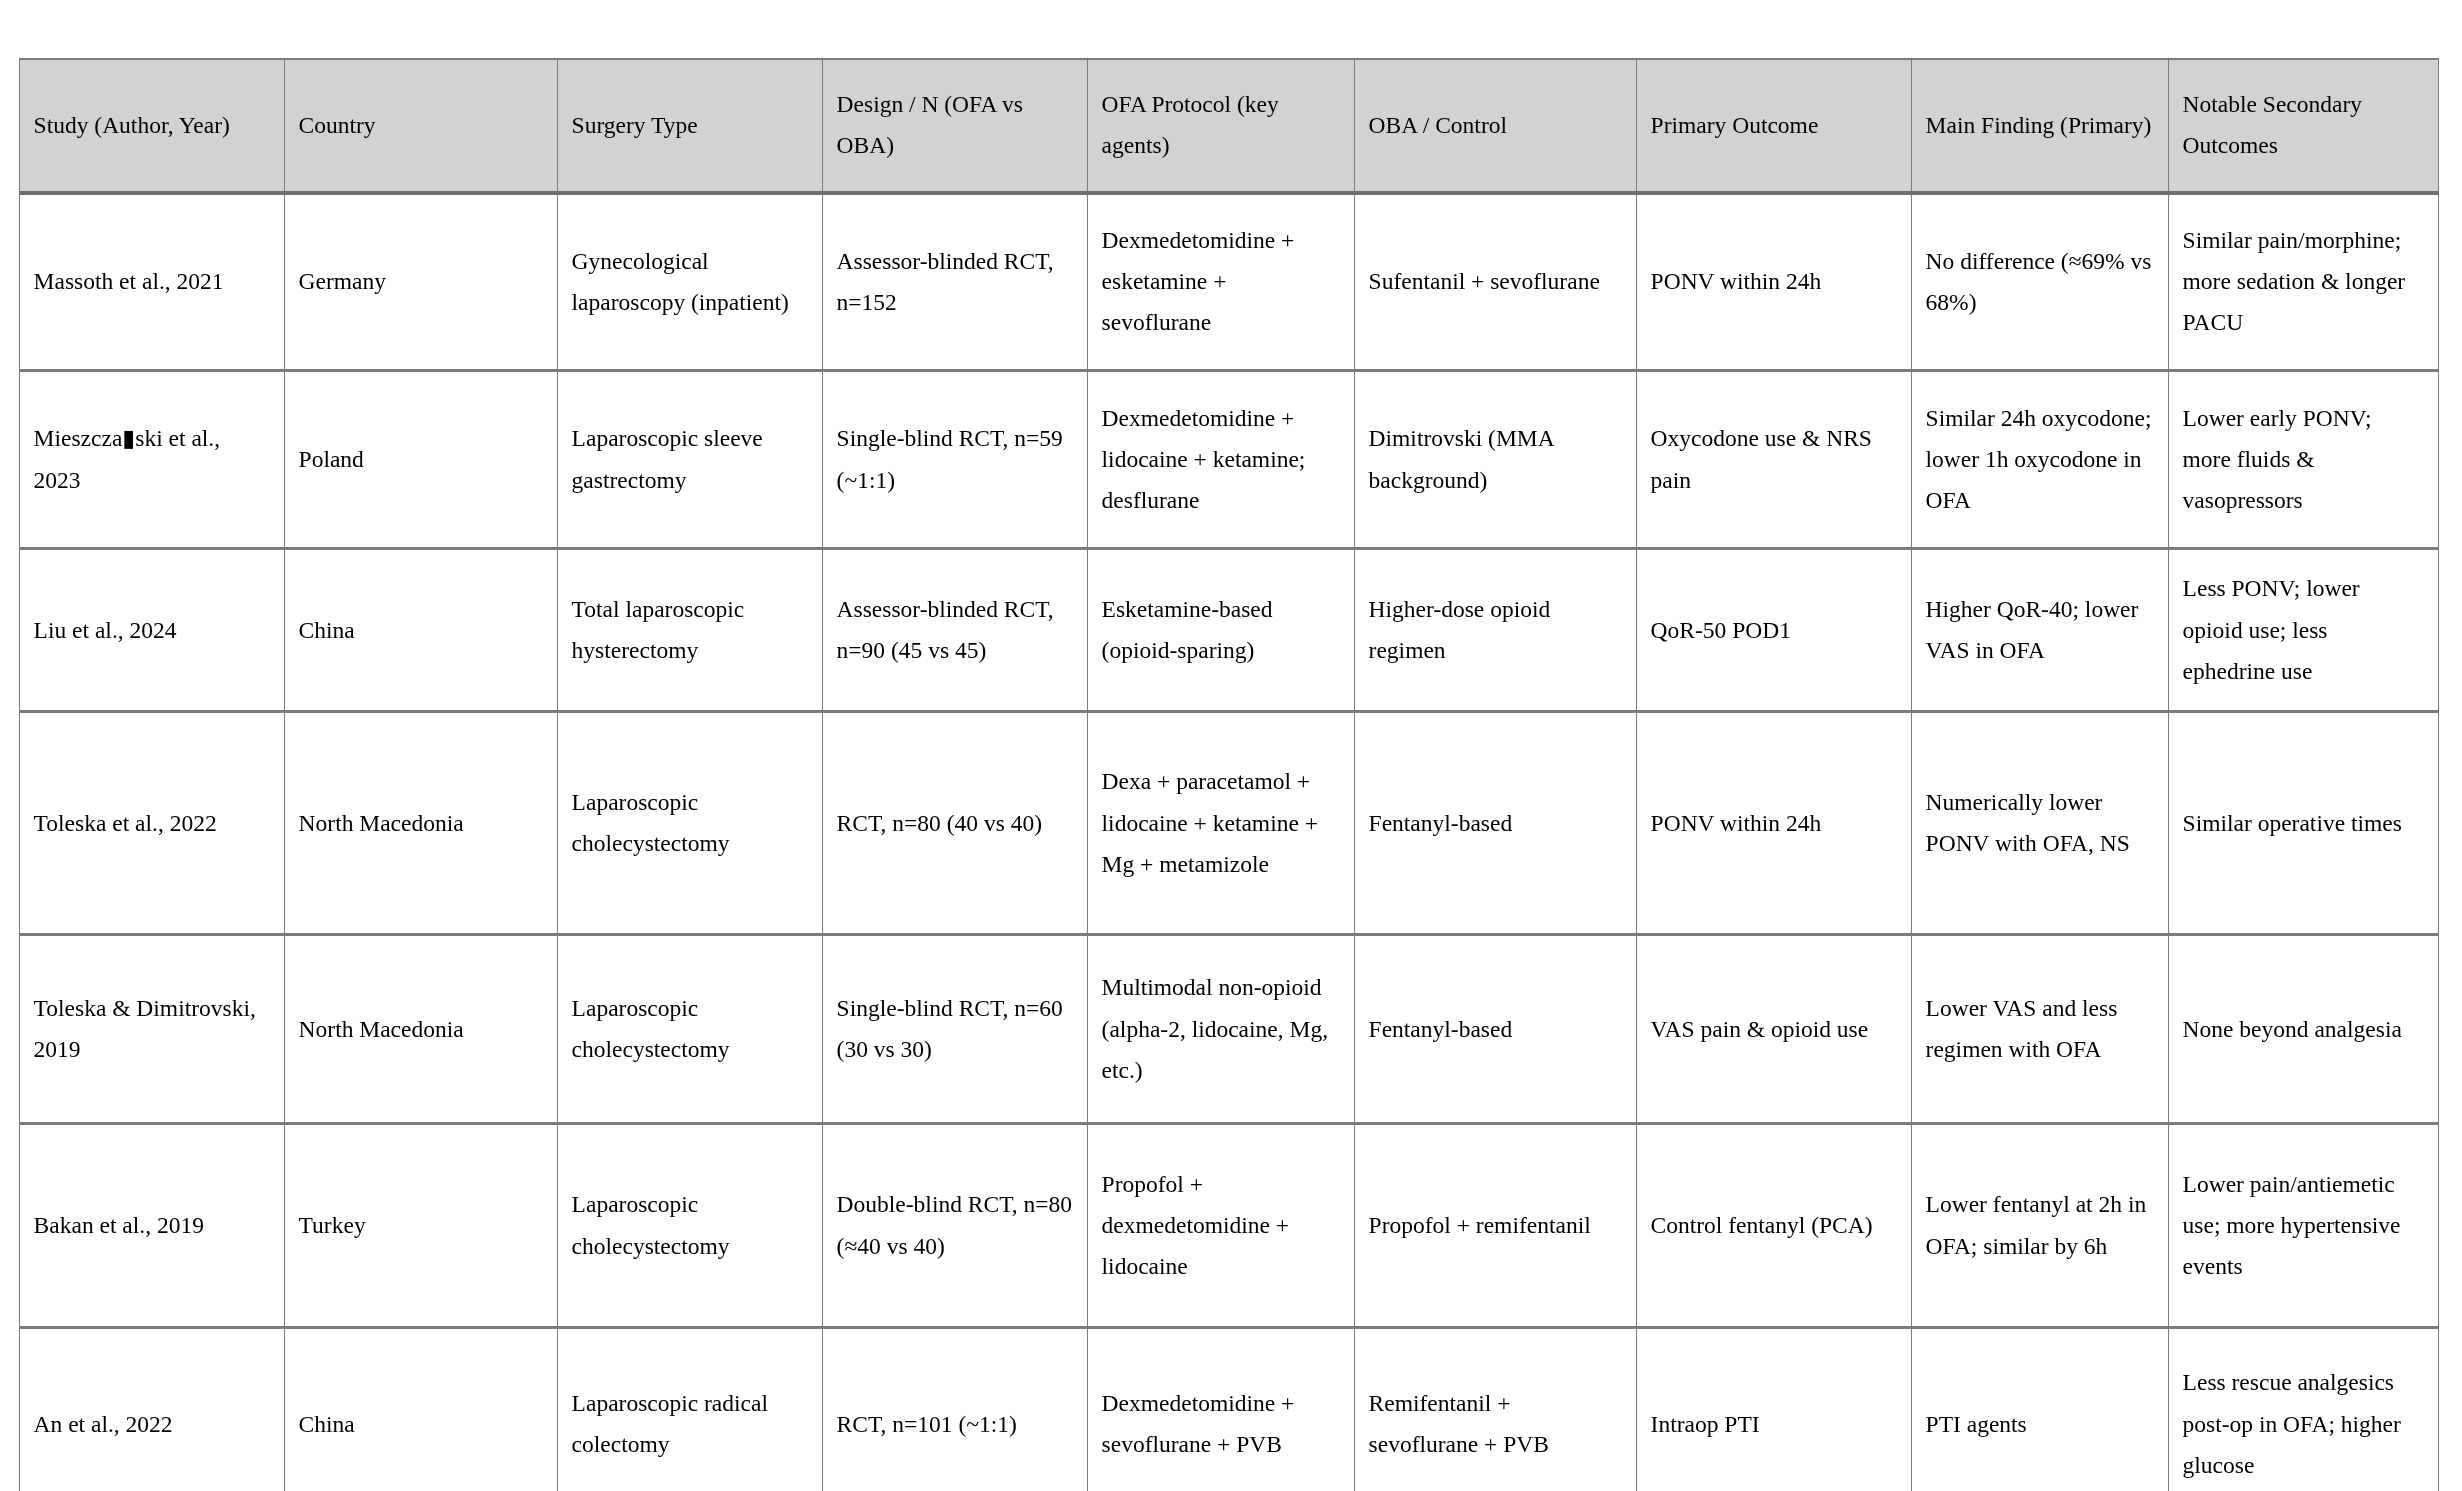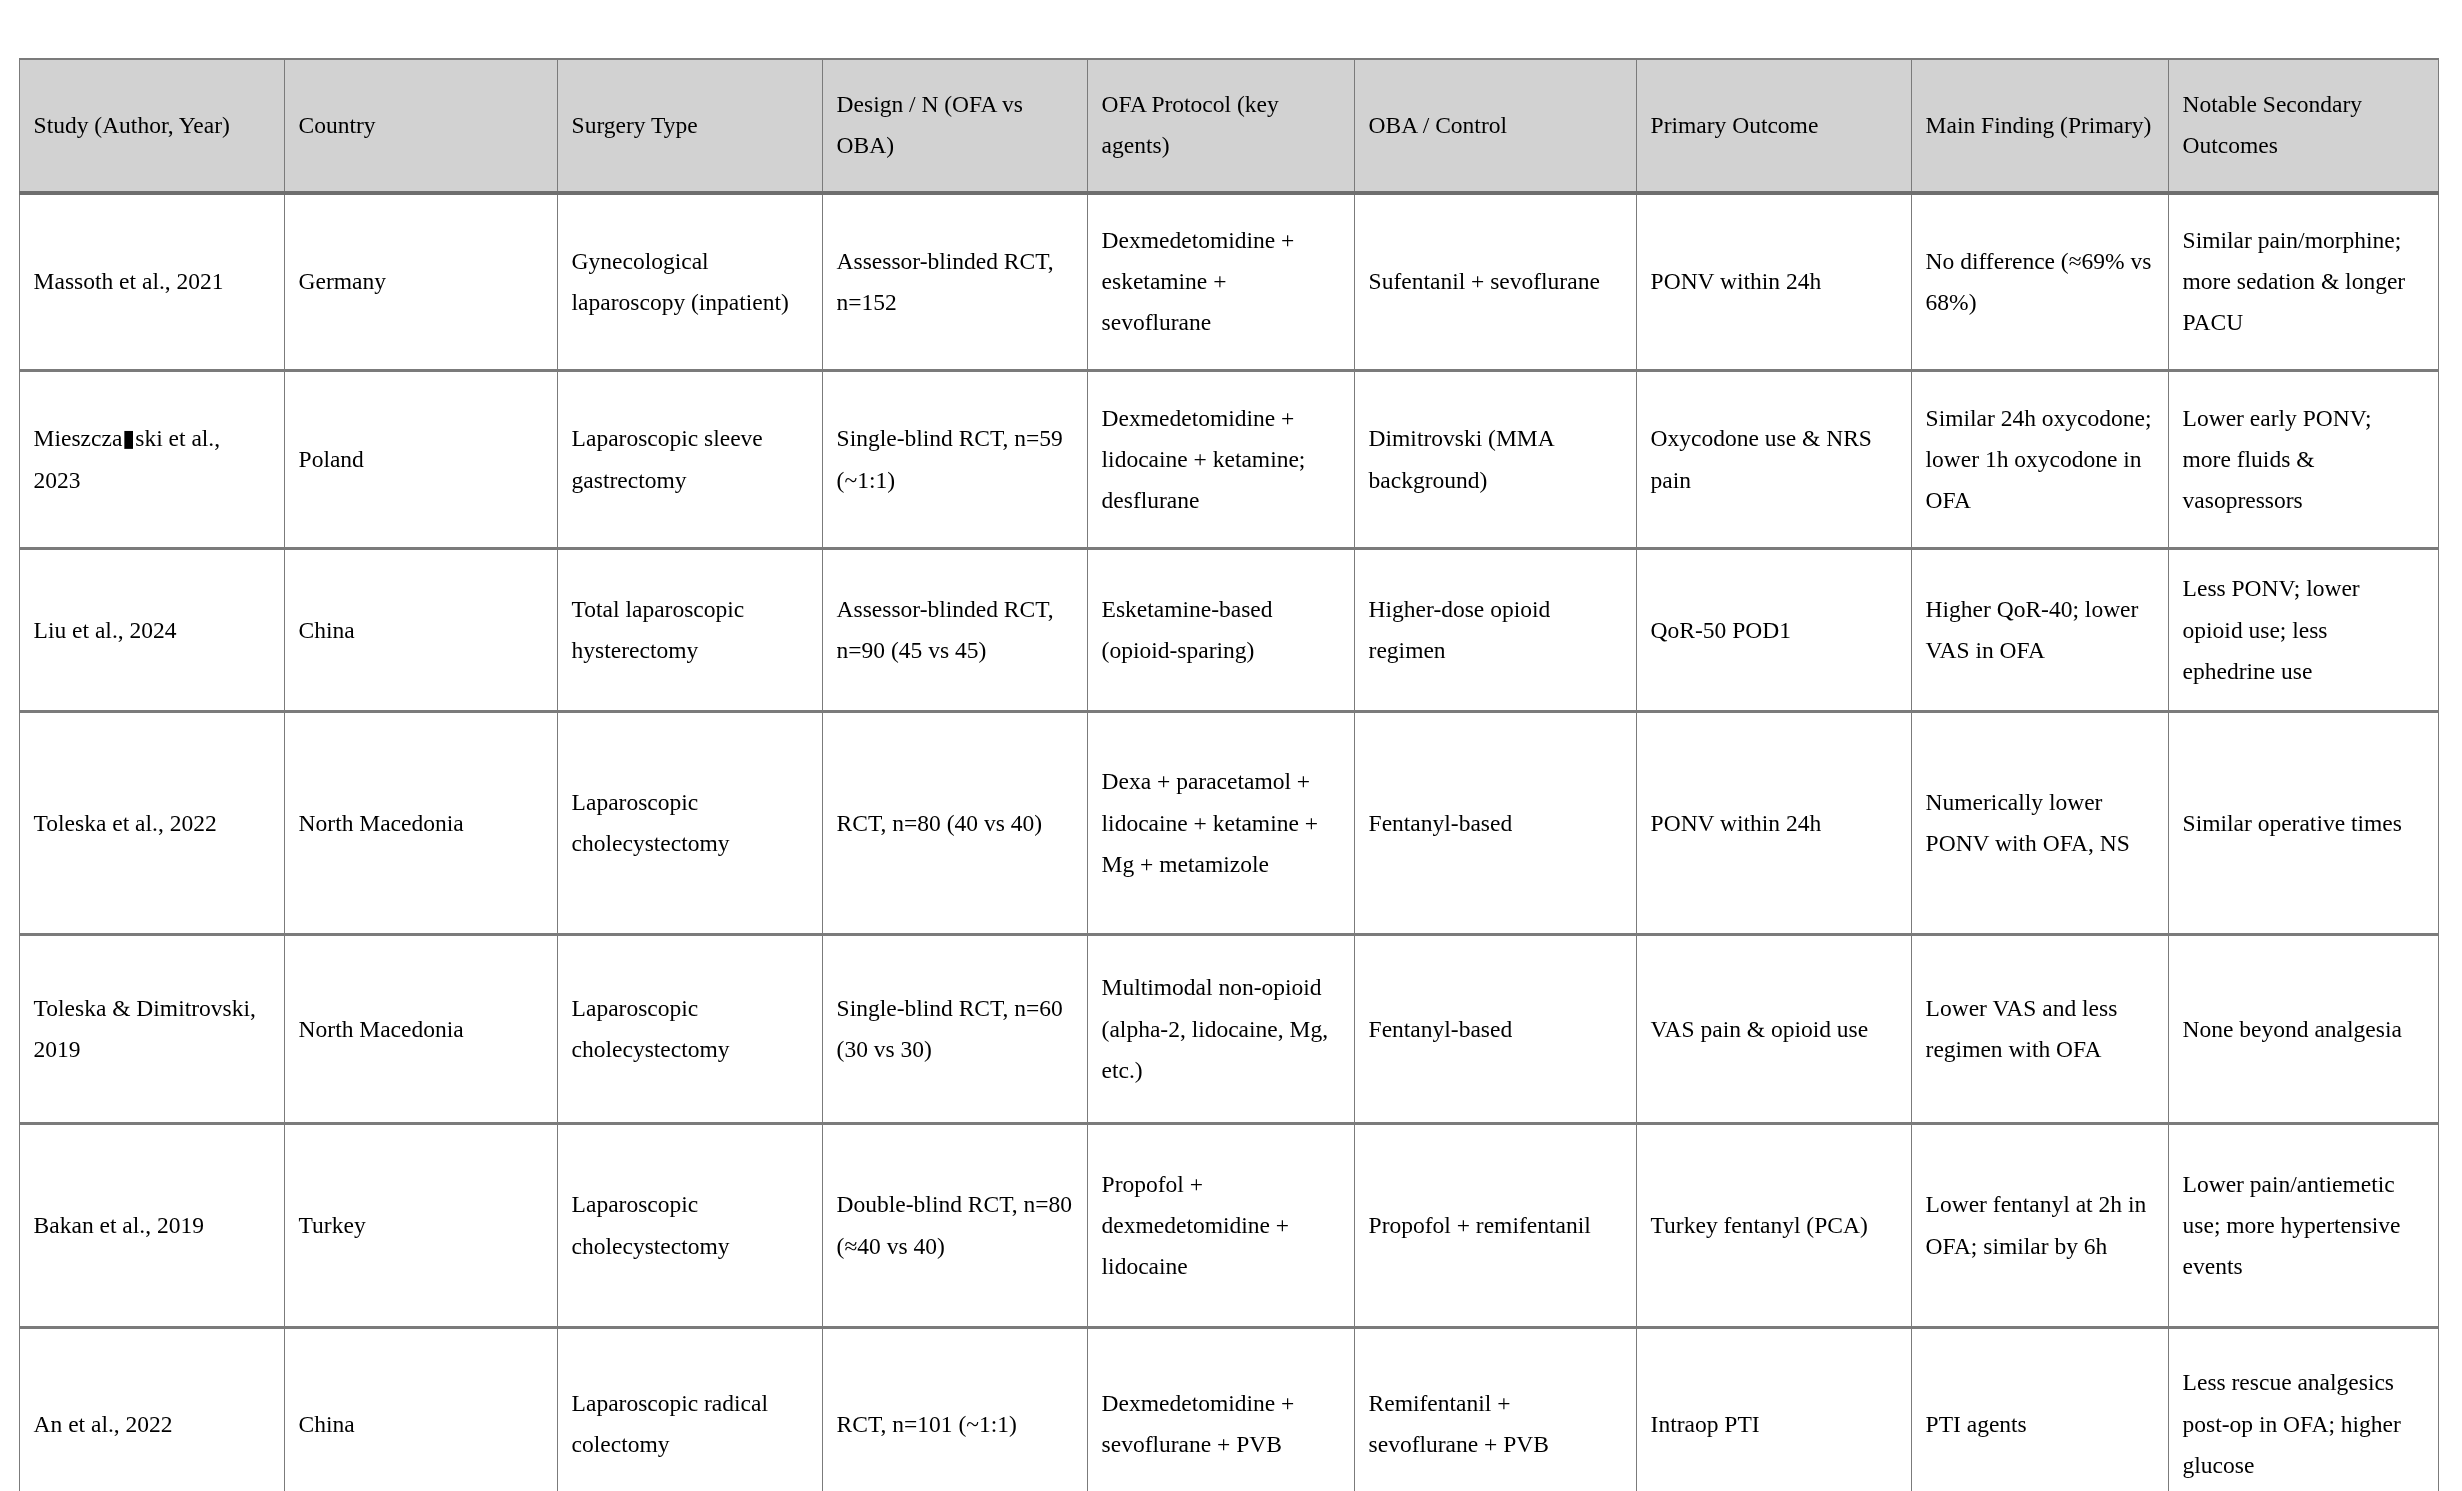--- a/index.html
+++ b/index.html
@@ -135,21 +135,21 @@
         <td>Lower VAS and less regimen with OFA</td>
         <td>None beyond analgesia</td>
       </tr>
       <tr class="row5">
         <td>Bakan et al., 2019</td>
         <td>Turkey</td>
         <td>Laparoscopic cholecystectomy</td>
         <td>Double-blind RCT, n=80 (≈40 vs 40)</td>
         <td>Propofol + dexmedetomidine + lidocaine</td>
         <td>Propofol + remifentanil</td>
-        <td>Turkey fentanyl (PCA)</td>
+        <td>Control fentanyl (PCA)</td>
         <td>Lower fentanyl at 2h in OFA; similar by 6h</td>
         <td>Lower pain/antiemetic use; more hypertensive events</td>
       </tr>
       <tr class="row6">
         <td>An et al., 2022</td>
         <td>China</td>
         <td>Laparoscopic radical colectomy</td>
         <td>RCT, n=101 (~1:1)</td>
         <td>Dexmedetomidine + sevoflurane + PVB</td>
         <td>Remifentanil + sevoflurane + PVB</td>

